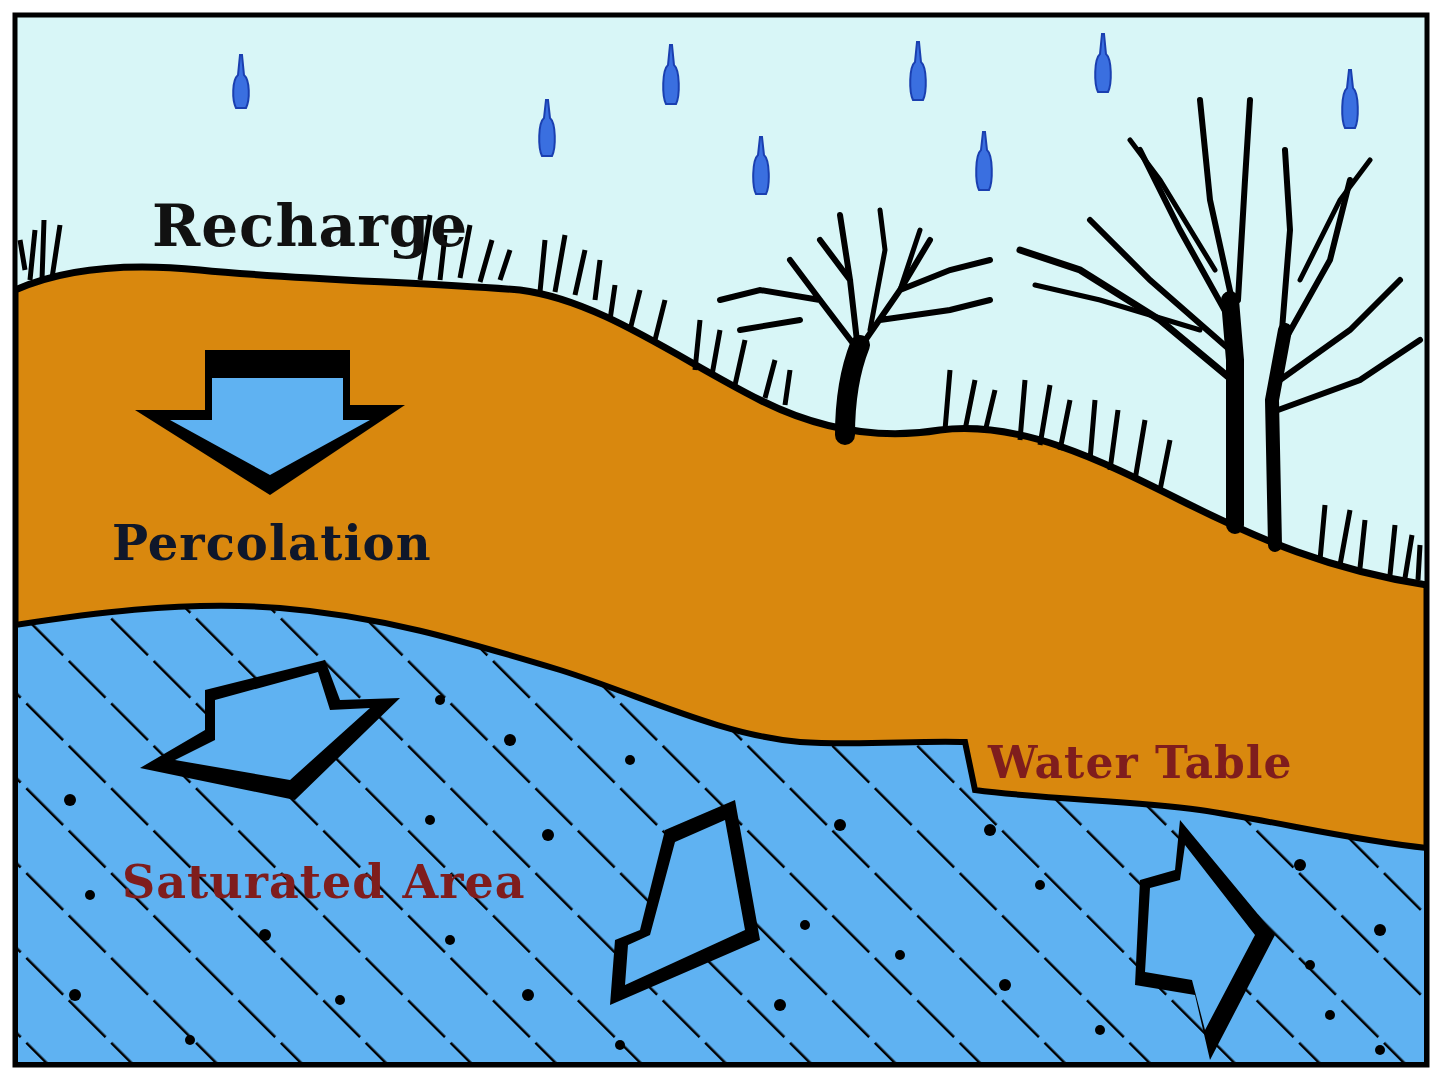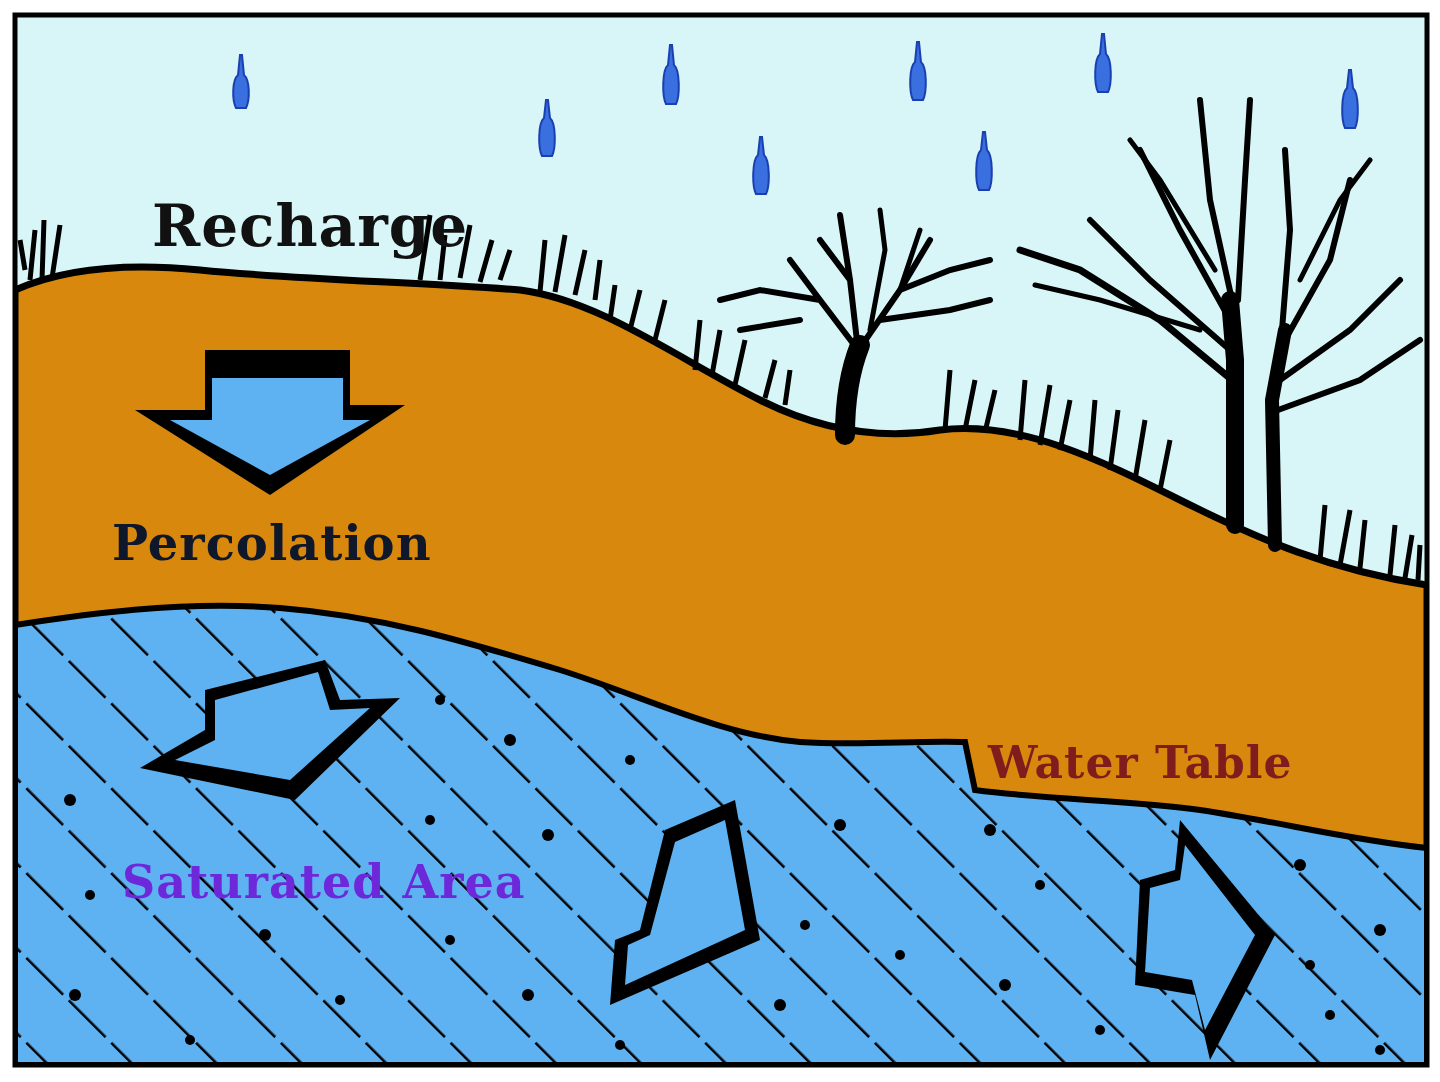--- a/index.html
+++ b/index.html
@@ -128,13 +128,13 @@
       <path d="M1349,70 L1351,70 L1353,88 C1359,93 1359,120 1355,128 L1345,128 C1341,120 1341,93 1347,88 Z"></path>
     </g>
   </g>
 
   <rect x="15" y="15" width="1412" height="1050" fill="none" stroke="#000" stroke-width="5"></rect>
 </svg>
 
 <div class="label" style="left:152px; top:192px; font-size:58px; color:#111;">Recharge</div>
 <div class="label" style="left:112px; top:515px; font-size:48px; color:#0f172a;">Percolation</div>
 <div class="label" style="left:978px; top:737px; font-size:44px; color:#7f1d1d;margin-left:10px;">Water Table</div>
-<div class="label" style="left:122px; top:855px; font-size:46px; color:#6d28d9;">Saturated Area</div>
+<div class="label" style="left:122px; top:855px; font-size:46px; color:#7f1d1d;">Saturated Area</div>
 
 </body></html>

